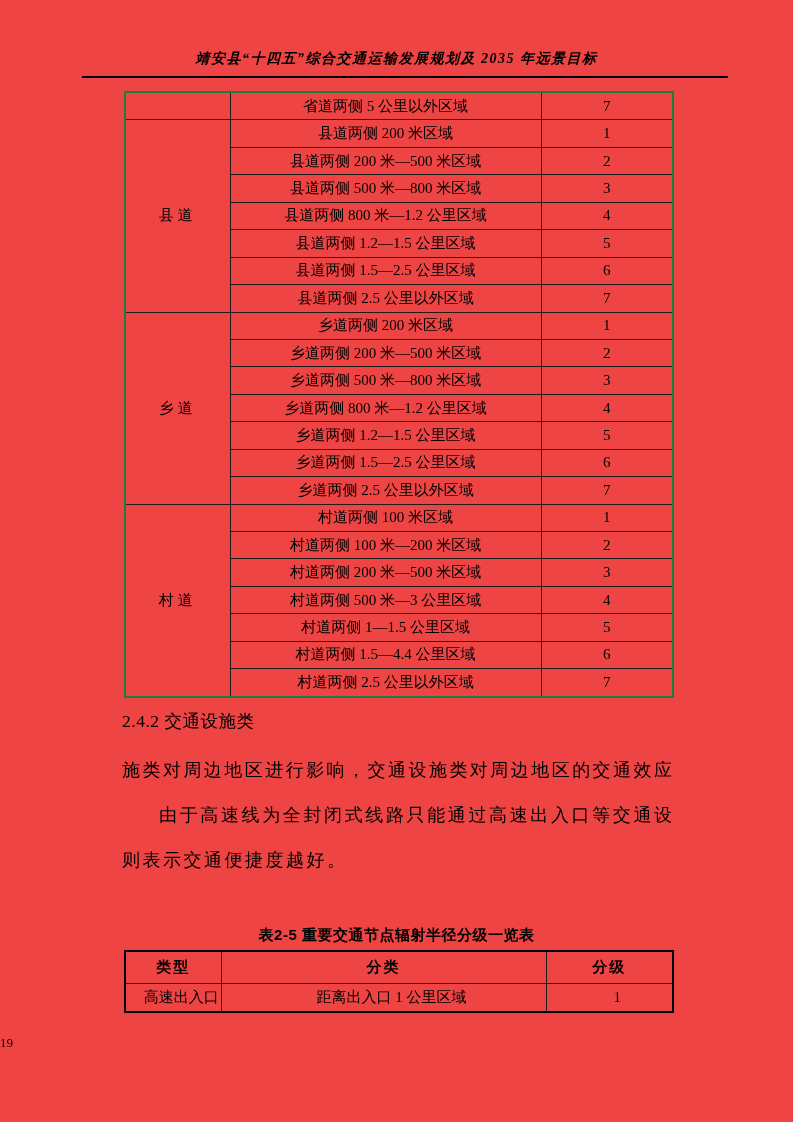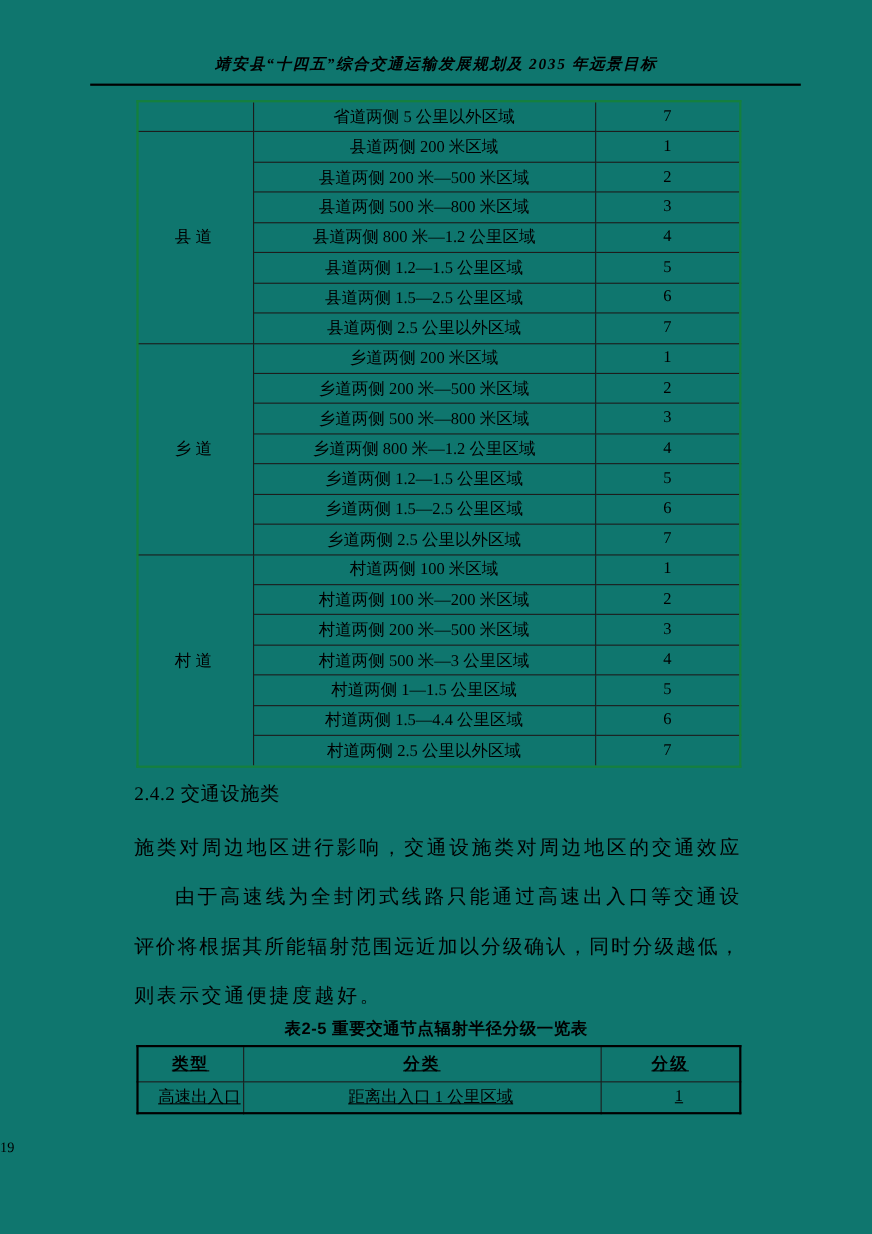--- a/index.html
+++ b/index.html
@@ -1,18 +1,18 @@
 <!DOCTYPE html>
 <html><head>
 <meta charset="utf-8">
 <style>
   html,body { margin:0; padding:0; background:#b9b9b9; }
   .page {
     position:relative; width:793px; height:1122px; margin:0 auto;
-    background:#0f766e; color:#000;
+    background:#ef4444; color:#000;
     font-family:"Liberation Serif","DejaVu Serif",serif;
     overflow:hidden;
   }
   .header-title {
     position:absolute; top:50px; left:0; width:100%;
     text-align:center; font-size:14px; letter-spacing:1.5px;
     font-weight:bold; font-style:italic;
   }
   .header-rule {
     position:absolute; top:76px; left:82px; width:646px;
@@ -27,21 +27,21 @@
     border:1px solid #1c1c1c; text-align:center; vertical-align:middle;
     font-size:15px; height:26.45px; padding:0; overflow:hidden;
   }
   .t1 td.glabel { letter-spacing:4px; }
   .t2 {
     position:absolute; left:124px; top:950px; width:548px;
     border:2px solid #000;
   }
   .t2 th, .t2 td {
     border:1px solid #1c1c1c; text-align:center; vertical-align:middle;
-    font-size:15px; padding:0; overflow:hidden;text-decoration:underline;
+    font-size:15px; padding:0; overflow:hidden;
   }
   .t2 th { height:31px; font-weight:bold; letter-spacing:2px; }
   .t2 td { height:27px;padding-left:16px; }
   .section-heading {
     position:absolute; left:122px; top:709px;
     font-size:17.5px; font-weight:normal; letter-spacing:0.5px;
   }
   .para {
     position:absolute; left:122px; top:748px; width:550px;
     font-size:18px;
@@ -171,21 +171,20 @@
         <td>7</td>
       </tr>
     </tbody>
   </table>
 
   <div class="section-heading">2.4.2 交通设施类</div>
 
   <div class="para">
     <div class="pline">施类对周边地区进行影响，交通设施类对周边地区的交通效应</div>
     <div class="pline first">由于高速线为全封闭式线路只能通过高速出入口等交通设</div>
-    <div class="pline">评价将根据其所能辐射范围远近加以分级确认，同时分级越低，</div>
     <div class="pline last">则表示交通便捷度越好。</div>
   </div>
 
   <div class="table-caption">表2-5 重要交通节点辐射半径分级一览表</div>
 
   <table class="t2">
     <colgroup>
         <col style="width:96px">
         <col style="width:325px">
         <col style="width:127px">

